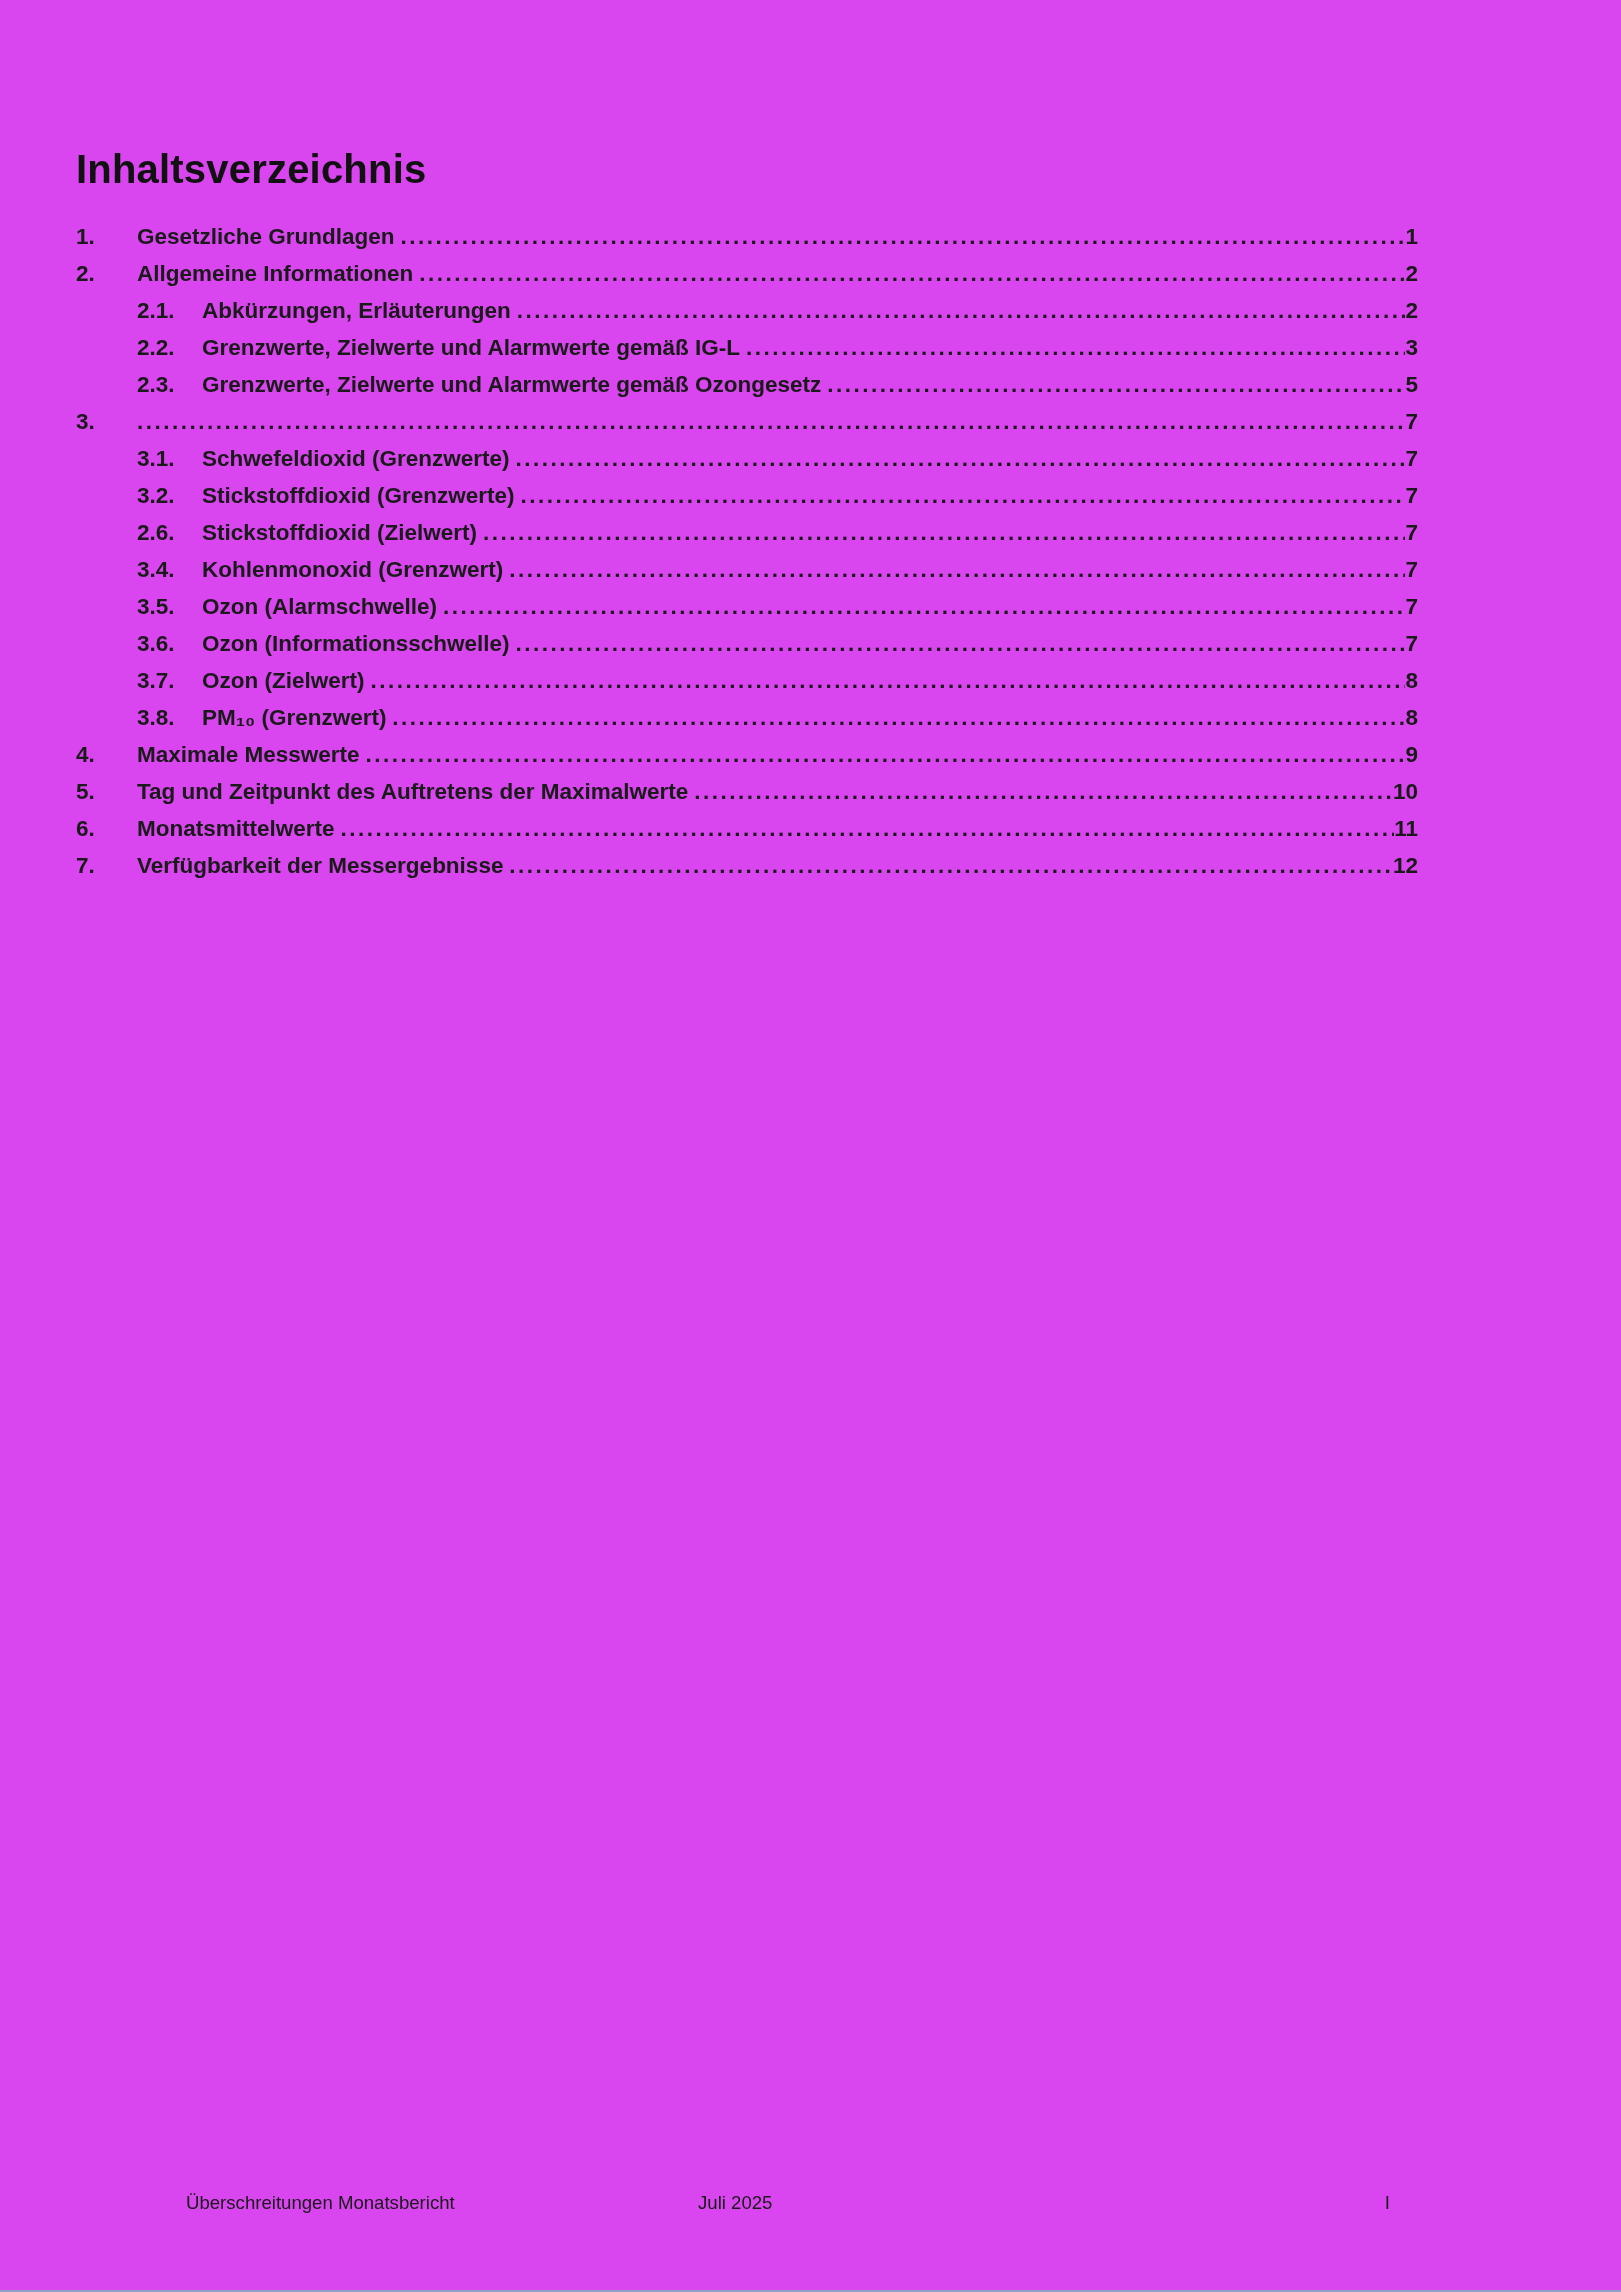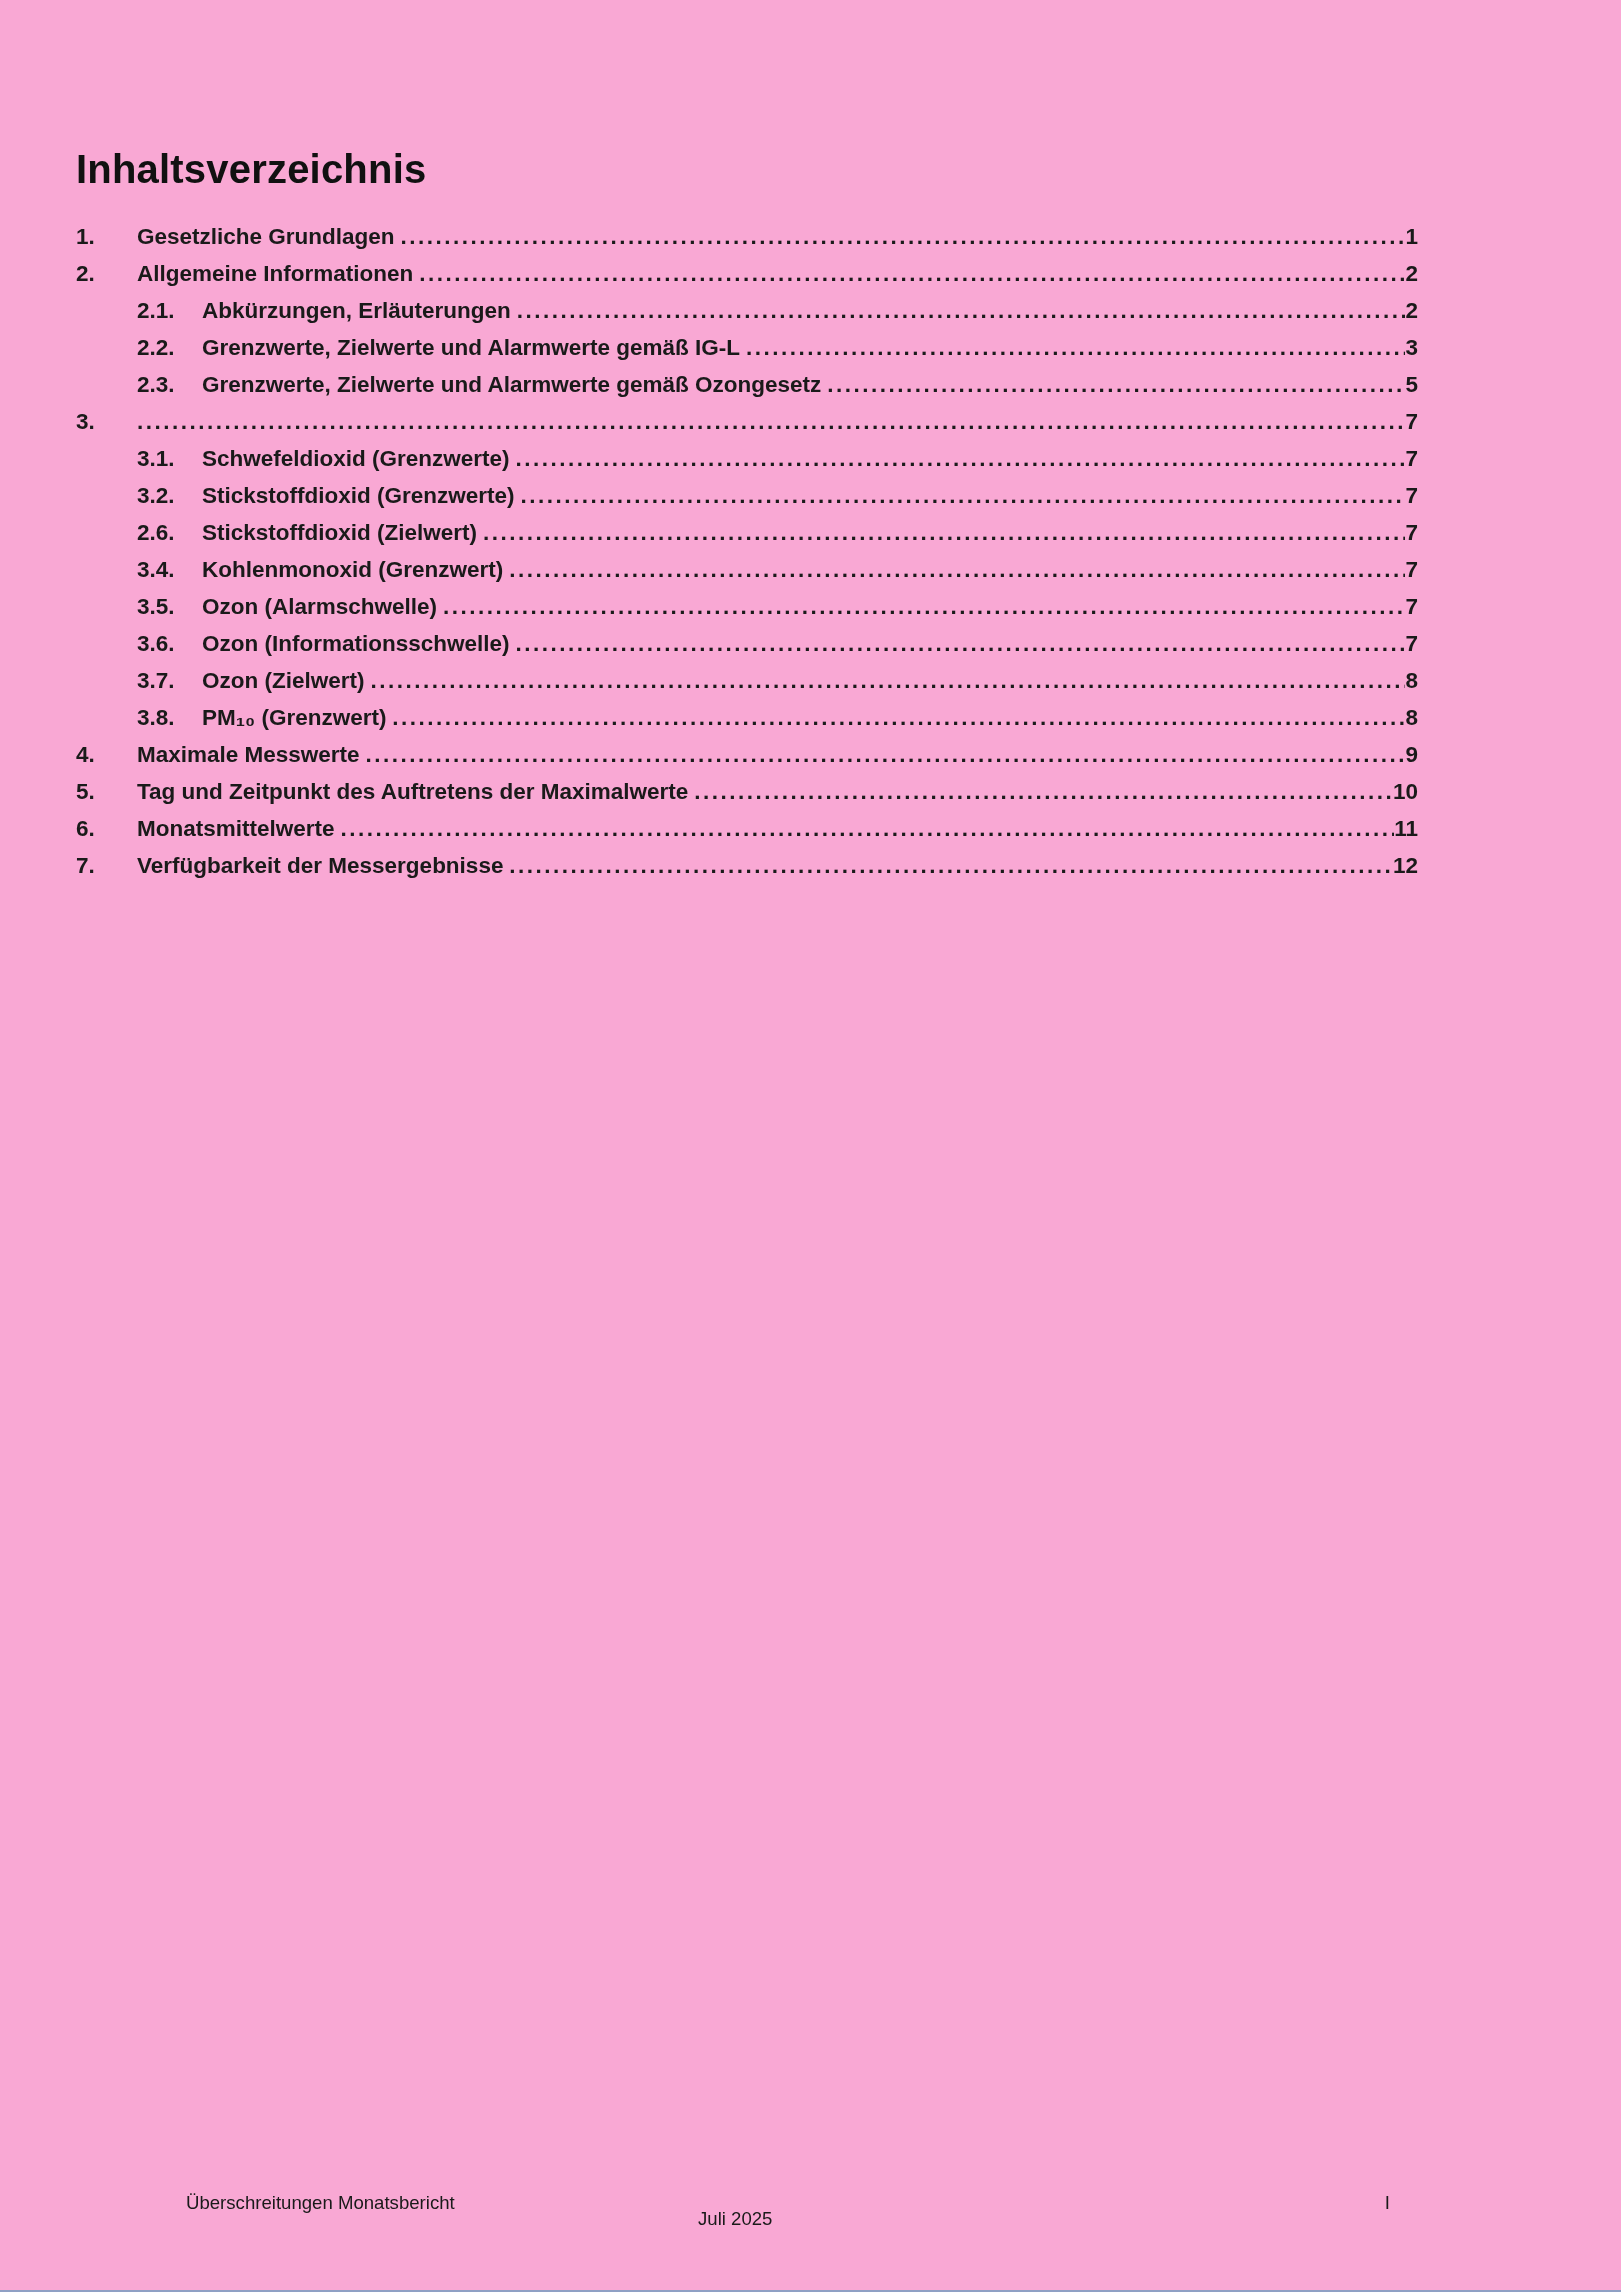--- a/index.html
+++ b/index.html
@@ -10,21 +10,21 @@
     background: #ffffff;
     font-family: "Liberation Sans", "DejaVu Sans", sans-serif;
     color: #1a1a1a;
     position: relative;
     overflow: hidden;
   }
 
   .page {
     position: absolute;
     inset: 0;
-    background: #f9a8d4;
+    background: #d946ef;
   }
 
   .content {
     position: absolute;
     left: 76px;
     right: 203px;
     top: 147px;
   }
 
   .doc-title {
@@ -78,21 +78,21 @@
     position: absolute;
     left: 0;
     right: 0;
     top: 2192px;
     height: 29px;
     font-size: 18.6px;
     color: #1a1a1a;
   }
 
   .footer .f-left   { position: absolute; left: 186px; }
-  .footer .f-center { position: absolute; left: 698px; margin-top: 16px; }
+  .footer .f-center { position: absolute; left: 698px; }
   .footer .f-right  { position: absolute; right: 231px; }
 
   .bottom-edge {
     position: absolute;
     left: 0; right: 0; bottom: 0;
     height: 2.9px;
     background: #8fa0c4;
   }
 </style>
 </head>

